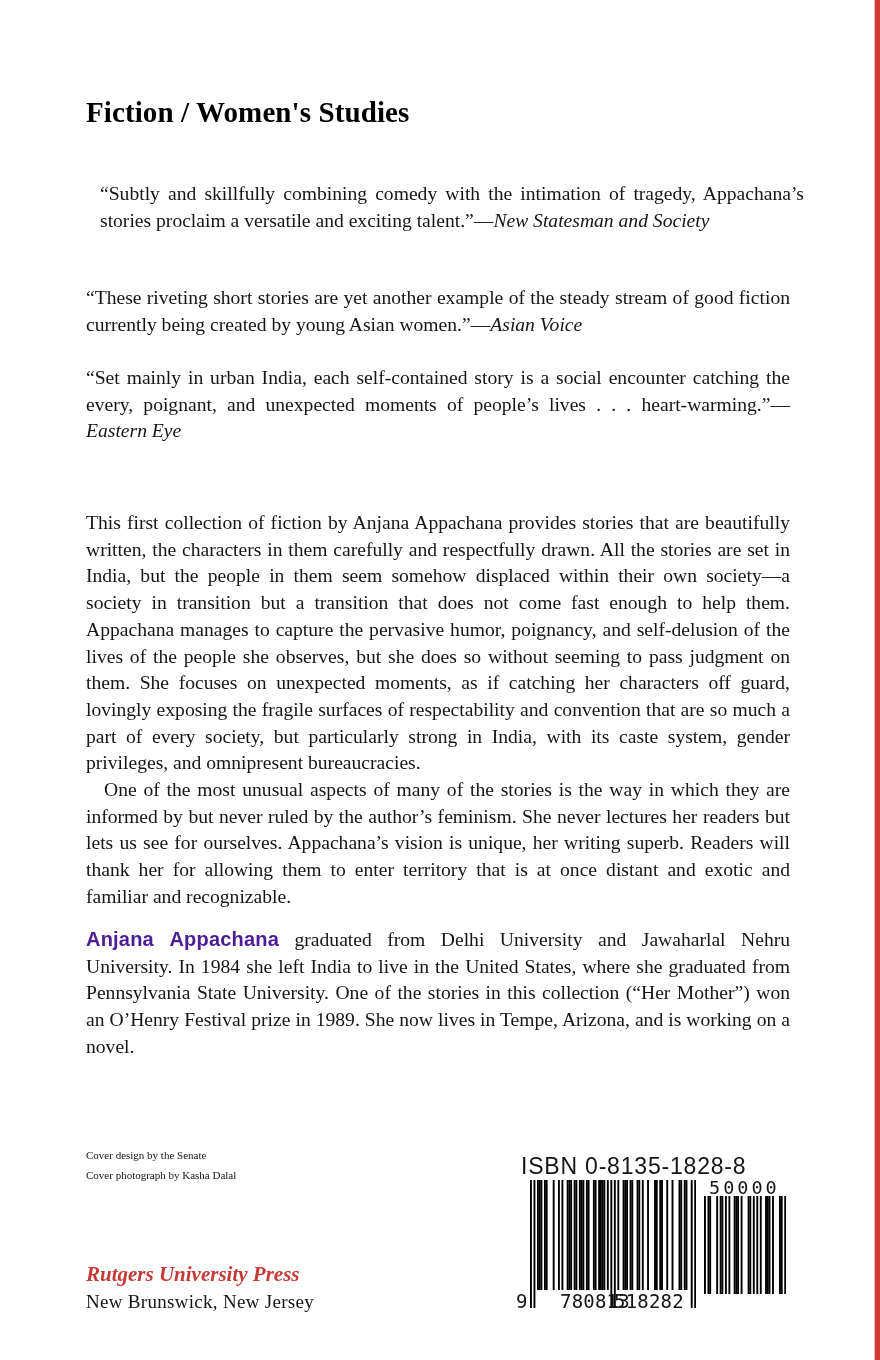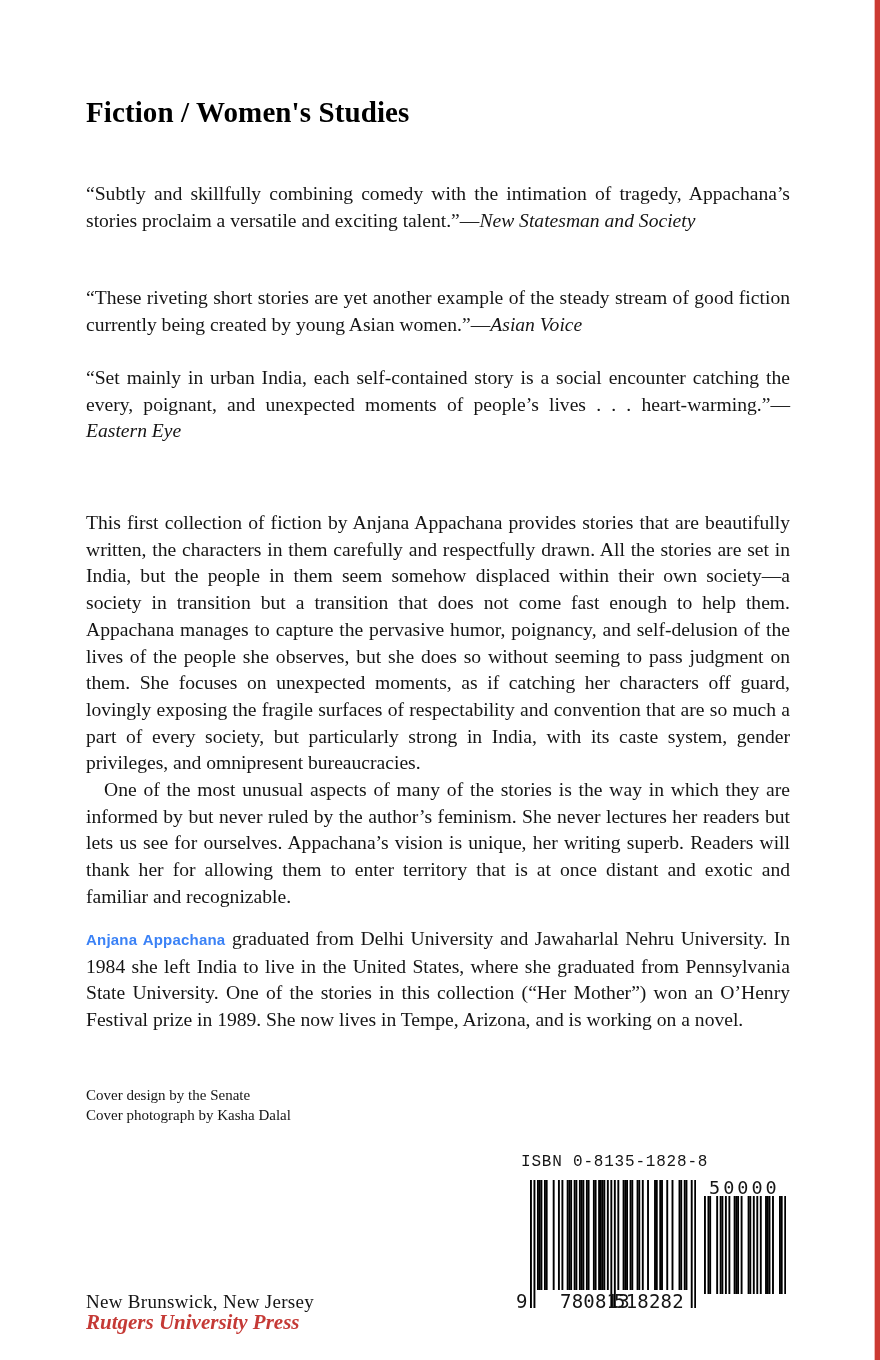--- a/index.html
+++ b/index.html
@@ -6,32 +6,32 @@
     body {
       width: 880px; height: 1360px; background: #ffffff; position: relative; overflow: hidden;
       font-family: "Liberation Serif", "DejaVu Serif", serif; color: #151515;
     }
     .spine-edge { position: absolute; top: 0; right: 0; width: 5px; height: 1360px; background: #cc3a33; border-left: 1px solid #f1b7b3; }
     .category {
       position: absolute; left: 86px; top: 96px; font-size: 29px; font-weight: bold; color: #000000; letter-spacing: 0.1px;
     }
     .col { position: absolute; left: 86px; width: 704px; font-size: 19.6px; line-height: 26.7px; text-align: justify; }
     .col p { margin: 0; }
-    .q1 { top: 181px; }
+    .q1 { top: 181px; margin-left: 14px; }
     .q2 { top: 285px; }
     .q3 { top: 365px; }
     .desc { top: 470px; margin-top: 40px; }
     .desc p + p { text-indent: 18px; }
     .bio { top: 926px; }
     .src { font-style: italic; }
-    .red-bold { color: #3b82f6; font-weight: bold; font-family: "Liberation Sans", "DejaVu Sans", sans-serif; font-size: 15px; letter-spacing: 0.2px; }
-    .credits { position: absolute; left: 86px; top: 1086px; font-size: 15px; line-height: 19.5px; }
-    .publisher { position: absolute; left: 86px; top: 1262px; font-size: 21px; font-style: italic; font-weight: bold; color: #c53a36; margin-top: 48px; }
+    .red-bold { color: #4c1d95; font-weight: bold; font-family: "Liberation Sans", "DejaVu Sans", sans-serif; font-size: 20px; letter-spacing: 0.2px; }
+    .credits { position: absolute; left: 86px; top: 1146px; font-size: 11px; line-height: 19.5px; }
+    .publisher { position: absolute; left: 86px; top: 1262px; font-size: 21px; font-style: italic; font-weight: bold; color: #c53a36; }
     .location { position: absolute; left: 86px; top: 1291px; font-size: 19px; font-family: "Liberation Serif", serif; letter-spacing: 0.3px; }
-    .isbn-text { position: absolute; left: 521px; top: 1153px; font-family: Liberation Mono, monospace; font-size: 16px; letter-spacing: 0.8px; }
+    .isbn-text { position: absolute; left: 521px; top: 1153px; font-family: Liberation Sans, sans-serif; font-size: 23px; letter-spacing: 0.8px; }
     .addon-digits { position: absolute; left: 709px; top: 1177px; font-family: "DejaVu Sans Mono", "Liberation Mono", monospace; font-size: 18.5px; letter-spacing: 3px; }
     .ean-digits { position: absolute; left: 516px; top: 1290px; font-family: "DejaVu Sans Mono", "Liberation Mono", monospace; font-size: 19px; }
     .ean-first { position: absolute; left: 516px; top: 1290px; }
     .ean-left { position: absolute; left: 560px; top: 1290px; letter-spacing: 0.2px; }
     .ean-right { position: absolute; left: 614px; top: 1290px; letter-spacing: 0.2px; }
     svg.barcode { position: absolute; left: 530px; top: 1180px; }
     svg.addon { position: absolute; left: 704px; top: 1196px; }
   </style>
 </head>
 <body>

